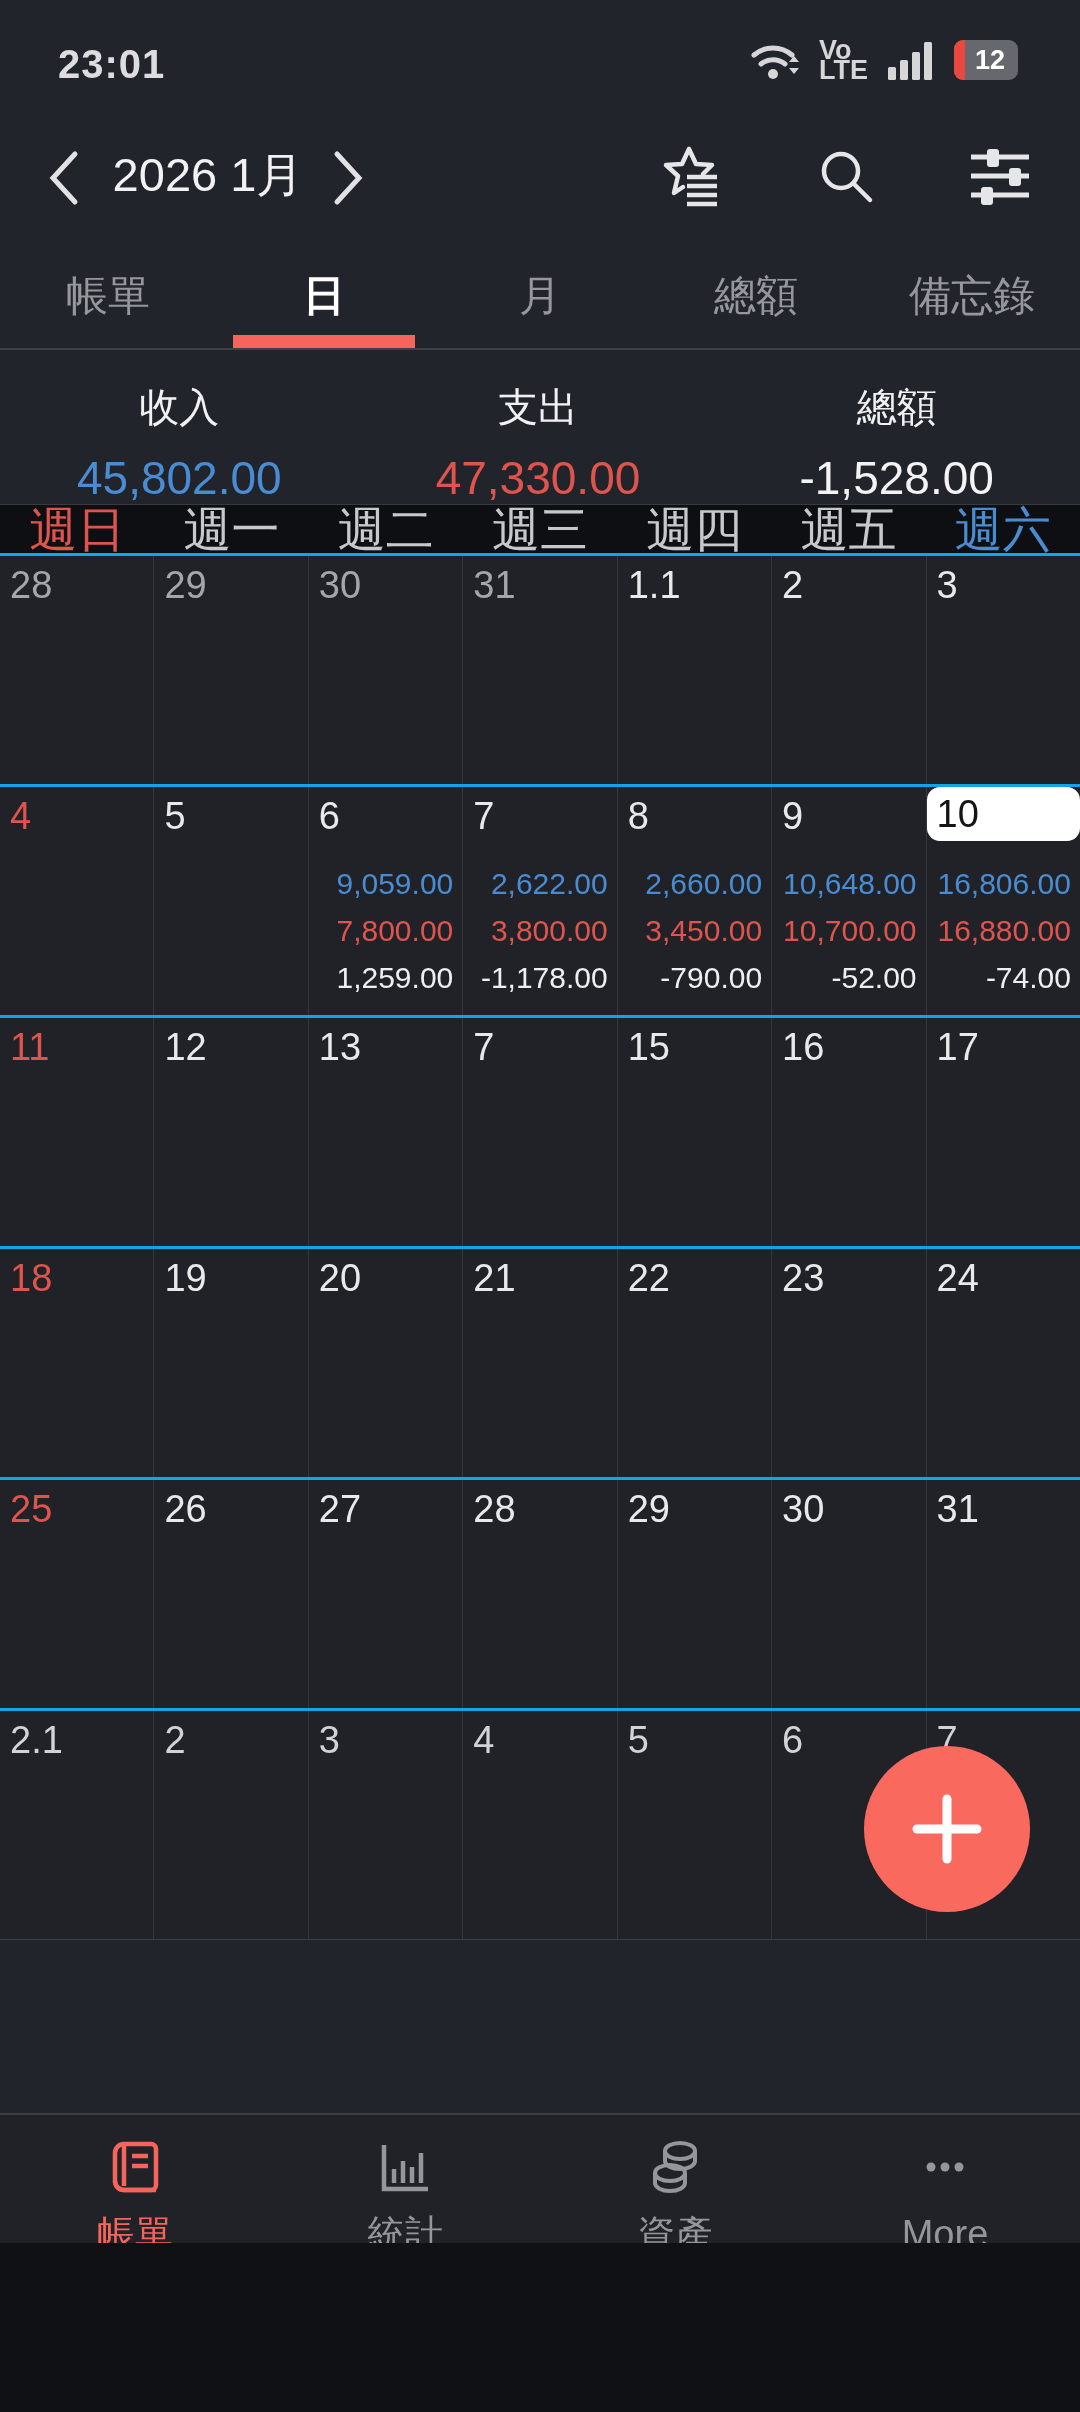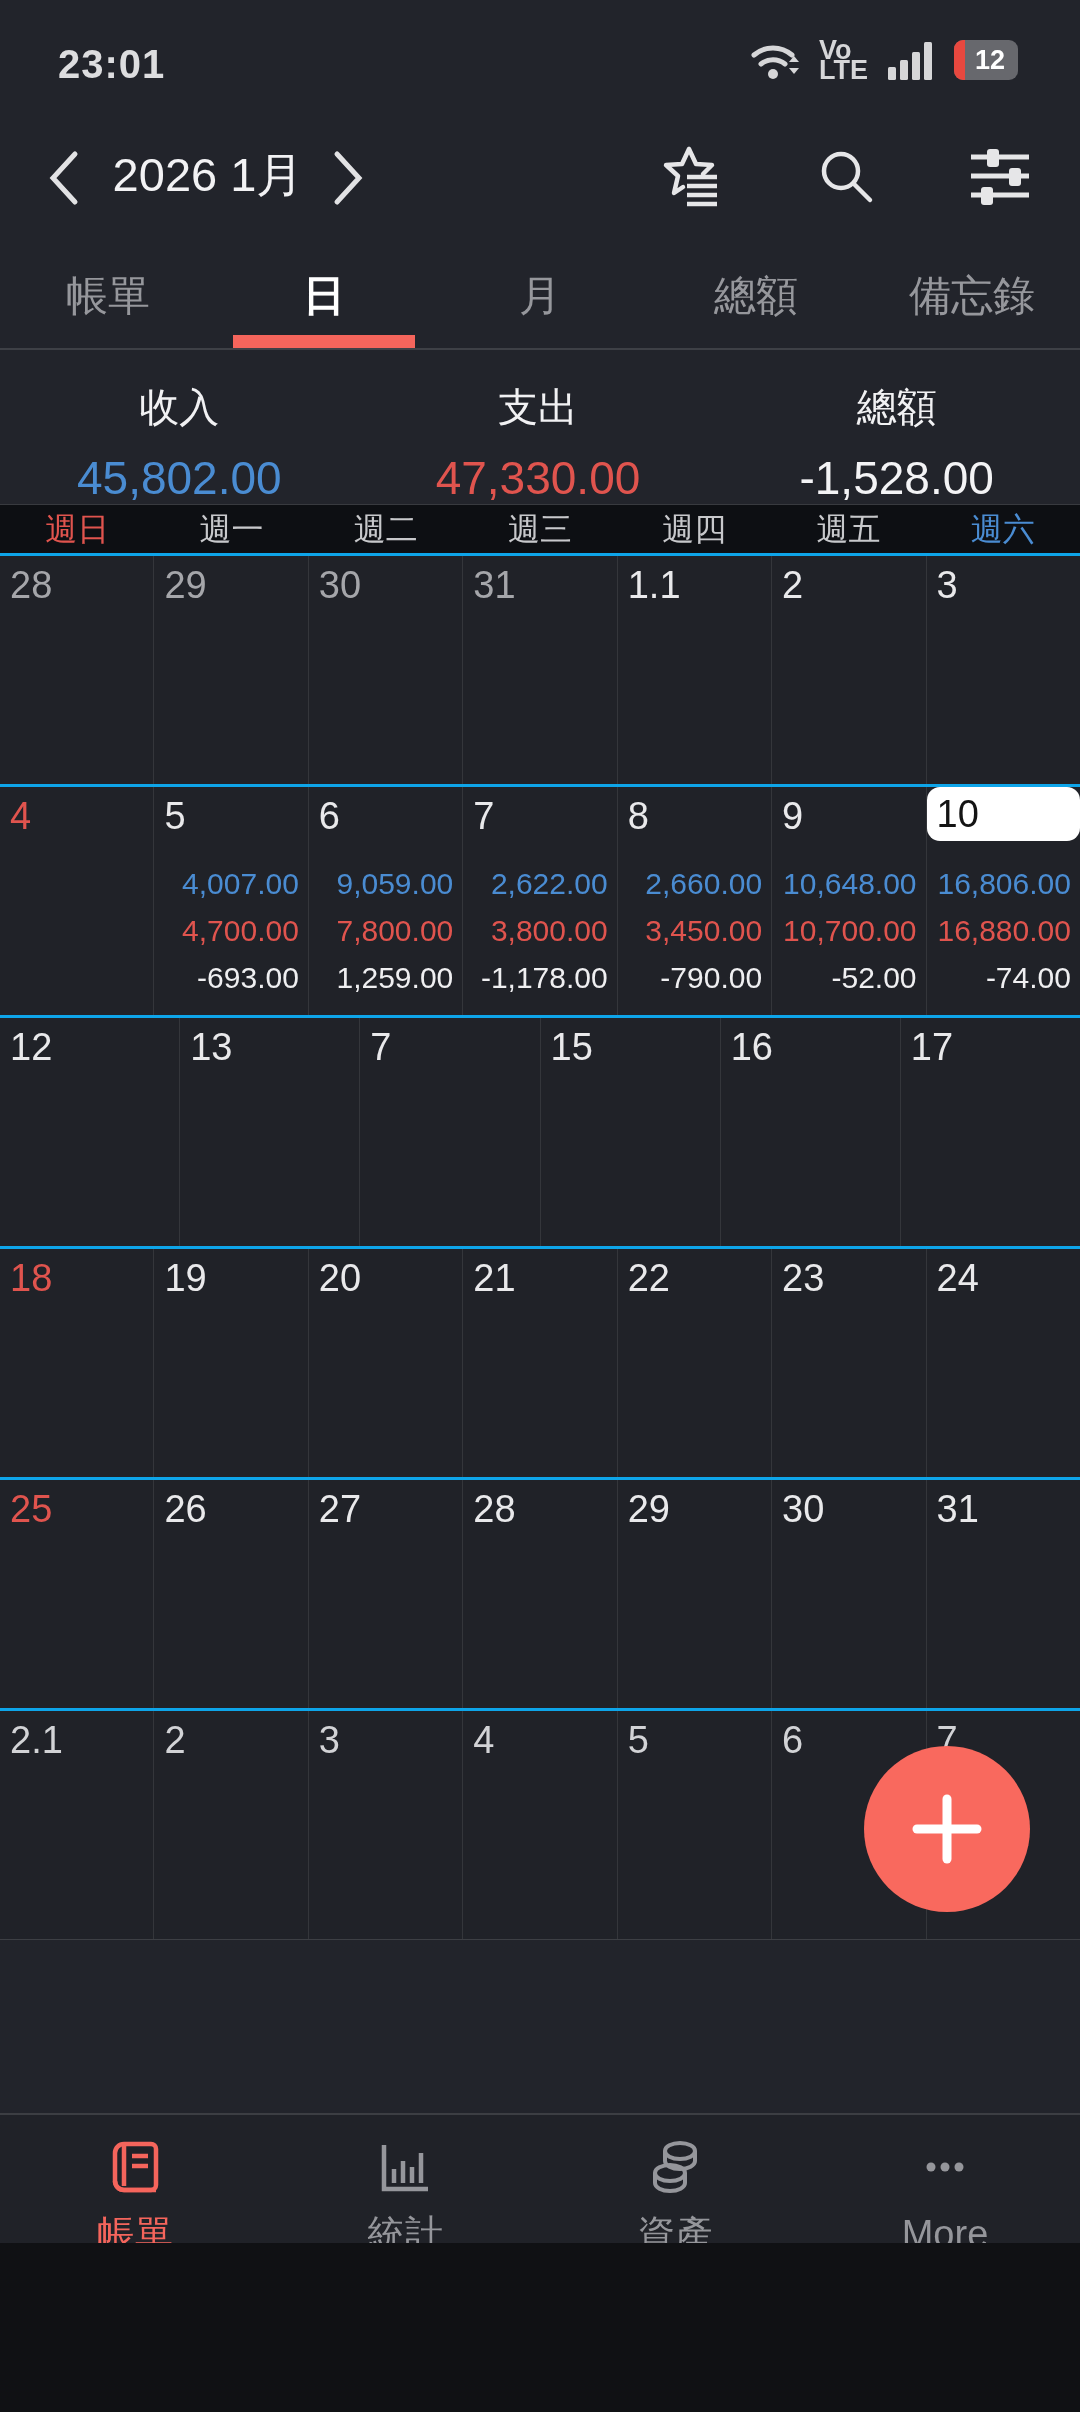--- a/index.html
+++ b/index.html
@@ -32,21 +32,21 @@
   .summary{position:absolute;top:364px;left:0;right:4px;height:138px;display:flex;justify-content:flex-end;}
   .sum-col{flex:1;text-align:center;padding-top:16px;}
   .sum-label{font-size:40px;color:#f1f1f3;}
   .sum-value{margin-top:16px;font-size:46px;}
   .sum-value.income{color:var(--income-blue,#4a8cd2);}
   .sum-value.expense{color:var(--expense-red,#e0544e);}
   .sum-value.total{color:#f3f3f5;}
 
   
   .weekday-bar{position:absolute;top:504px;left:0;right:0;height:49px;background:#0d0f13;display:flex;border-top:1px solid #383a3f;}
-  .weekday{flex:1;text-align:center;font-size:32px;line-height:49px;color:#c7c8cb;}
+  .weekday{flex:1;text-align:center;font-size:48px;line-height:49px;color:#c7c8cb;}
   .weekday.sun{color:var(--sunday-red,#e0544e);}
   .weekday.sat{color:var(--saturday-blue,#4a8cd2);}
 
   
   .calendar{position:absolute;top:553px;left:0;right:0;border-bottom:1px solid #3d3f44;}
   .cal-row{display:flex;height:231px;border-top:3px solid #0ea5e9;box-sizing:border-box;}
   .cal-cell{flex:1;position:relative;border-right:1px solid #34363b;box-sizing:border-box;padding:8px 10px;background:#202228;}
   .cal-cell:last-child{border-right:none;}
   .cal-date{font-size:38px;color:#e9e9eb;}
   .cal-date.prev{color:#a5a6aa;}
@@ -208,25 +208,20 @@
         <div class="cal-cell">
           <div class="cal-date cur">3</div>
         </div>
       </div>
       <div class="cal-row">
         <div class="cal-cell">
           <div class="cal-date sun">4</div>
         </div>
         <div class="cal-cell">
           <div class="cal-date cur">5</div>
-          <div class="amounts">
-            <div class="amt-income">4,007.00</div>
-            <div class="amt-expense">4,700.00</div>
-            <div class="amt-total">-693.00</div>
-          </div>
         </div>
         <div class="cal-cell">
           <div class="cal-date cur">6</div>
           <div class="amounts">
             <div class="amt-income">9,059.00</div>
             <div class="amt-expense">7,800.00</div>
             <div class="amt-total">1,259.00</div>
           </div>
         </div>
         <div class="cal-cell">
@@ -258,20 +253,23 @@
             <div class="cal-date cur">10</div>
           </div>
           <div class="amounts">
             <div class="amt-income">16,806.00</div>
             <div class="amt-expense">16,880.00</div>
             <div class="amt-total">-74.00</div>
           </div>
         </div>
       </div>
       <div class="cal-row">
+        <div class="cal-cell">
+          <div class="cal-date sun">11</div>
+        </div>
         <div class="cal-cell">
           <div class="cal-date cur">12</div>
         </div>
         <div class="cal-cell">
           <div class="cal-date cur">13</div>
         </div>
         <div class="cal-cell">
           <div class="cal-date cur">7</div>
         </div>
         <div class="cal-cell">

